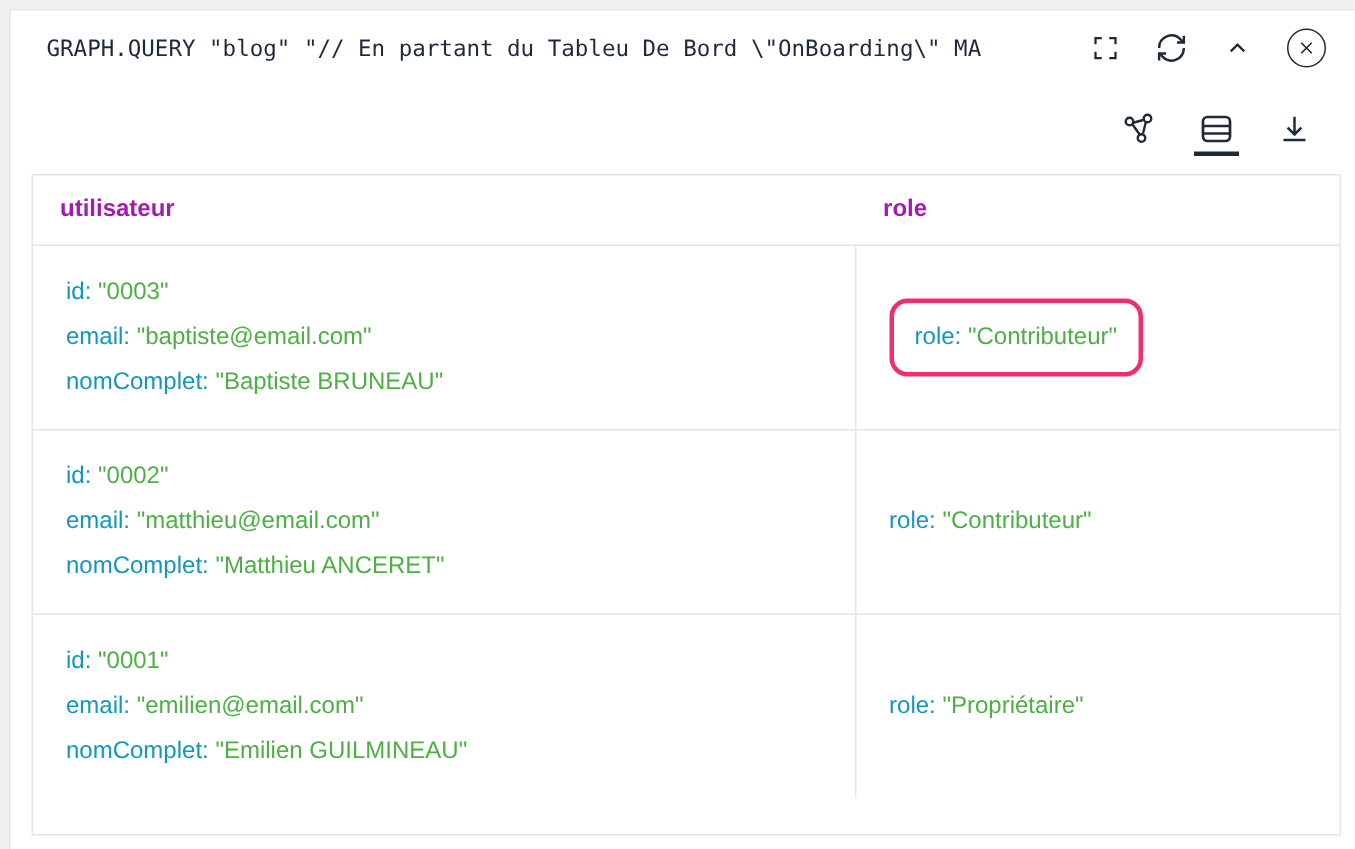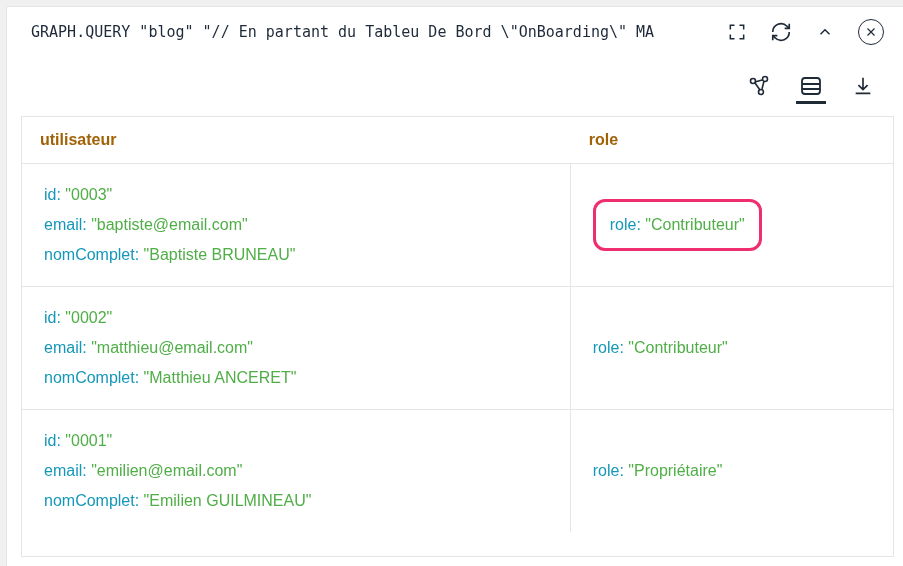--- a/index.html
+++ b/index.html
@@ -80,21 +80,21 @@
     border: 1px solid #e3e5e8;
     flex: 1 1 auto;
     overflow: hidden;
   }
   .thead {
     display:flex;
     border-bottom:1px solid #e3e5e8;
   }
   .th {
     font-weight:700;
-    color:#a16207;
+    color:#a21caf;
     font-size:16px;
     padding:14px 18px;
   }
   .col-user { flex: 0 0 63%; border-right: 0 solid transparent;}
   .col-role { flex: 0 0 37%; }
   .row {
     display:flex;
     border-bottom:1px solid #e3e5e8;
   }
   .row:last-child{border-bottom:none;}

